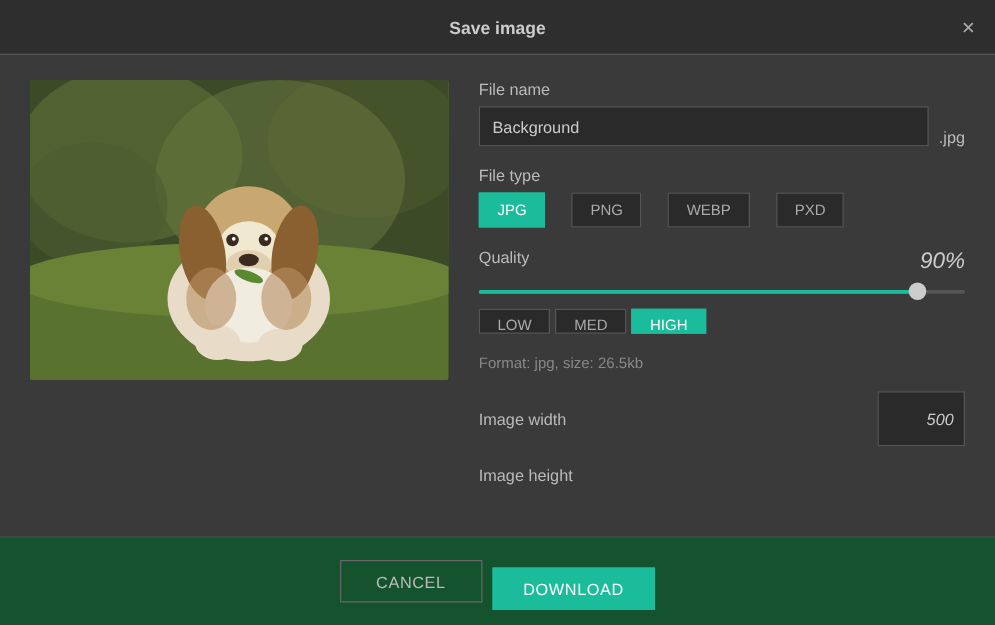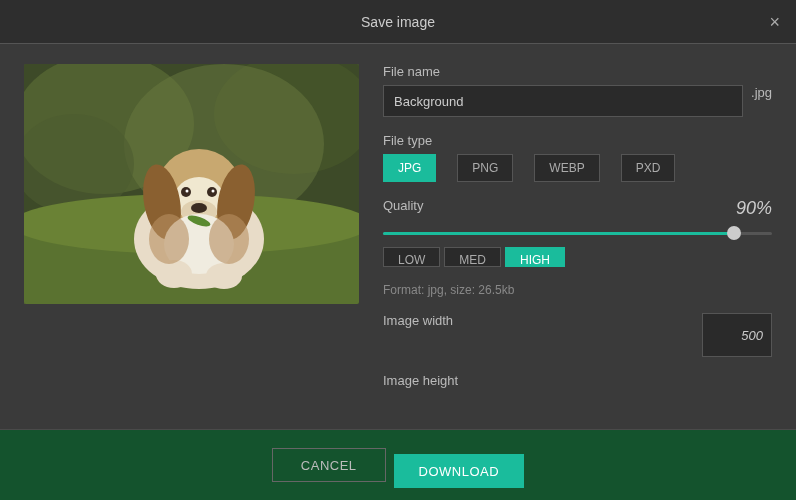--- a/index.html
+++ b/index.html
@@ -30,21 +30,21 @@
       align-items: center;
       justify-content: center;
       padding: 12px 16px;
       position: relative;
       height: 44px;
     }
 
     .modal-title {
       color: #ccc;
       font-size: 14px;
-      font-weight: normal;
+      font-weight: bold;
     }
 
     .close-btn {
       position: absolute;
       right: 16px;
       top: 50%;
       transform: translateY(-50%);
       background: none;
       border: none;
       color: #aaa;
@@ -91,21 +91,21 @@
     }
 
     .field-label {
       color: #bbb;
       font-size: 13px;
       margin-bottom: 6px;
     }
 
     .file-name-row {
       display: flex;
-      align-items: flex-start;
+      align-items: flex-end;
       gap: 8px;
     }
 
     .file-name-input {
       background: #2a2a2a;
       border: 1px solid #555;
       color: #ccc;
       font-size: 13px;
       padding: 6px 10px;
       flex: 1;
@@ -222,20 +222,21 @@
       color: #fff;
     }
 
     .format-info {
       color: #888;
       font-size: 12px;
     }
 
     .dimension-row {
       display: flex;
+      align-items: center;
       justify-content: space-between;
     }
 
     .dim-label {
       color: #bbb;
       font-size: 13px;
     }
 
     .dim-input {
       background: #2a2a2a;

